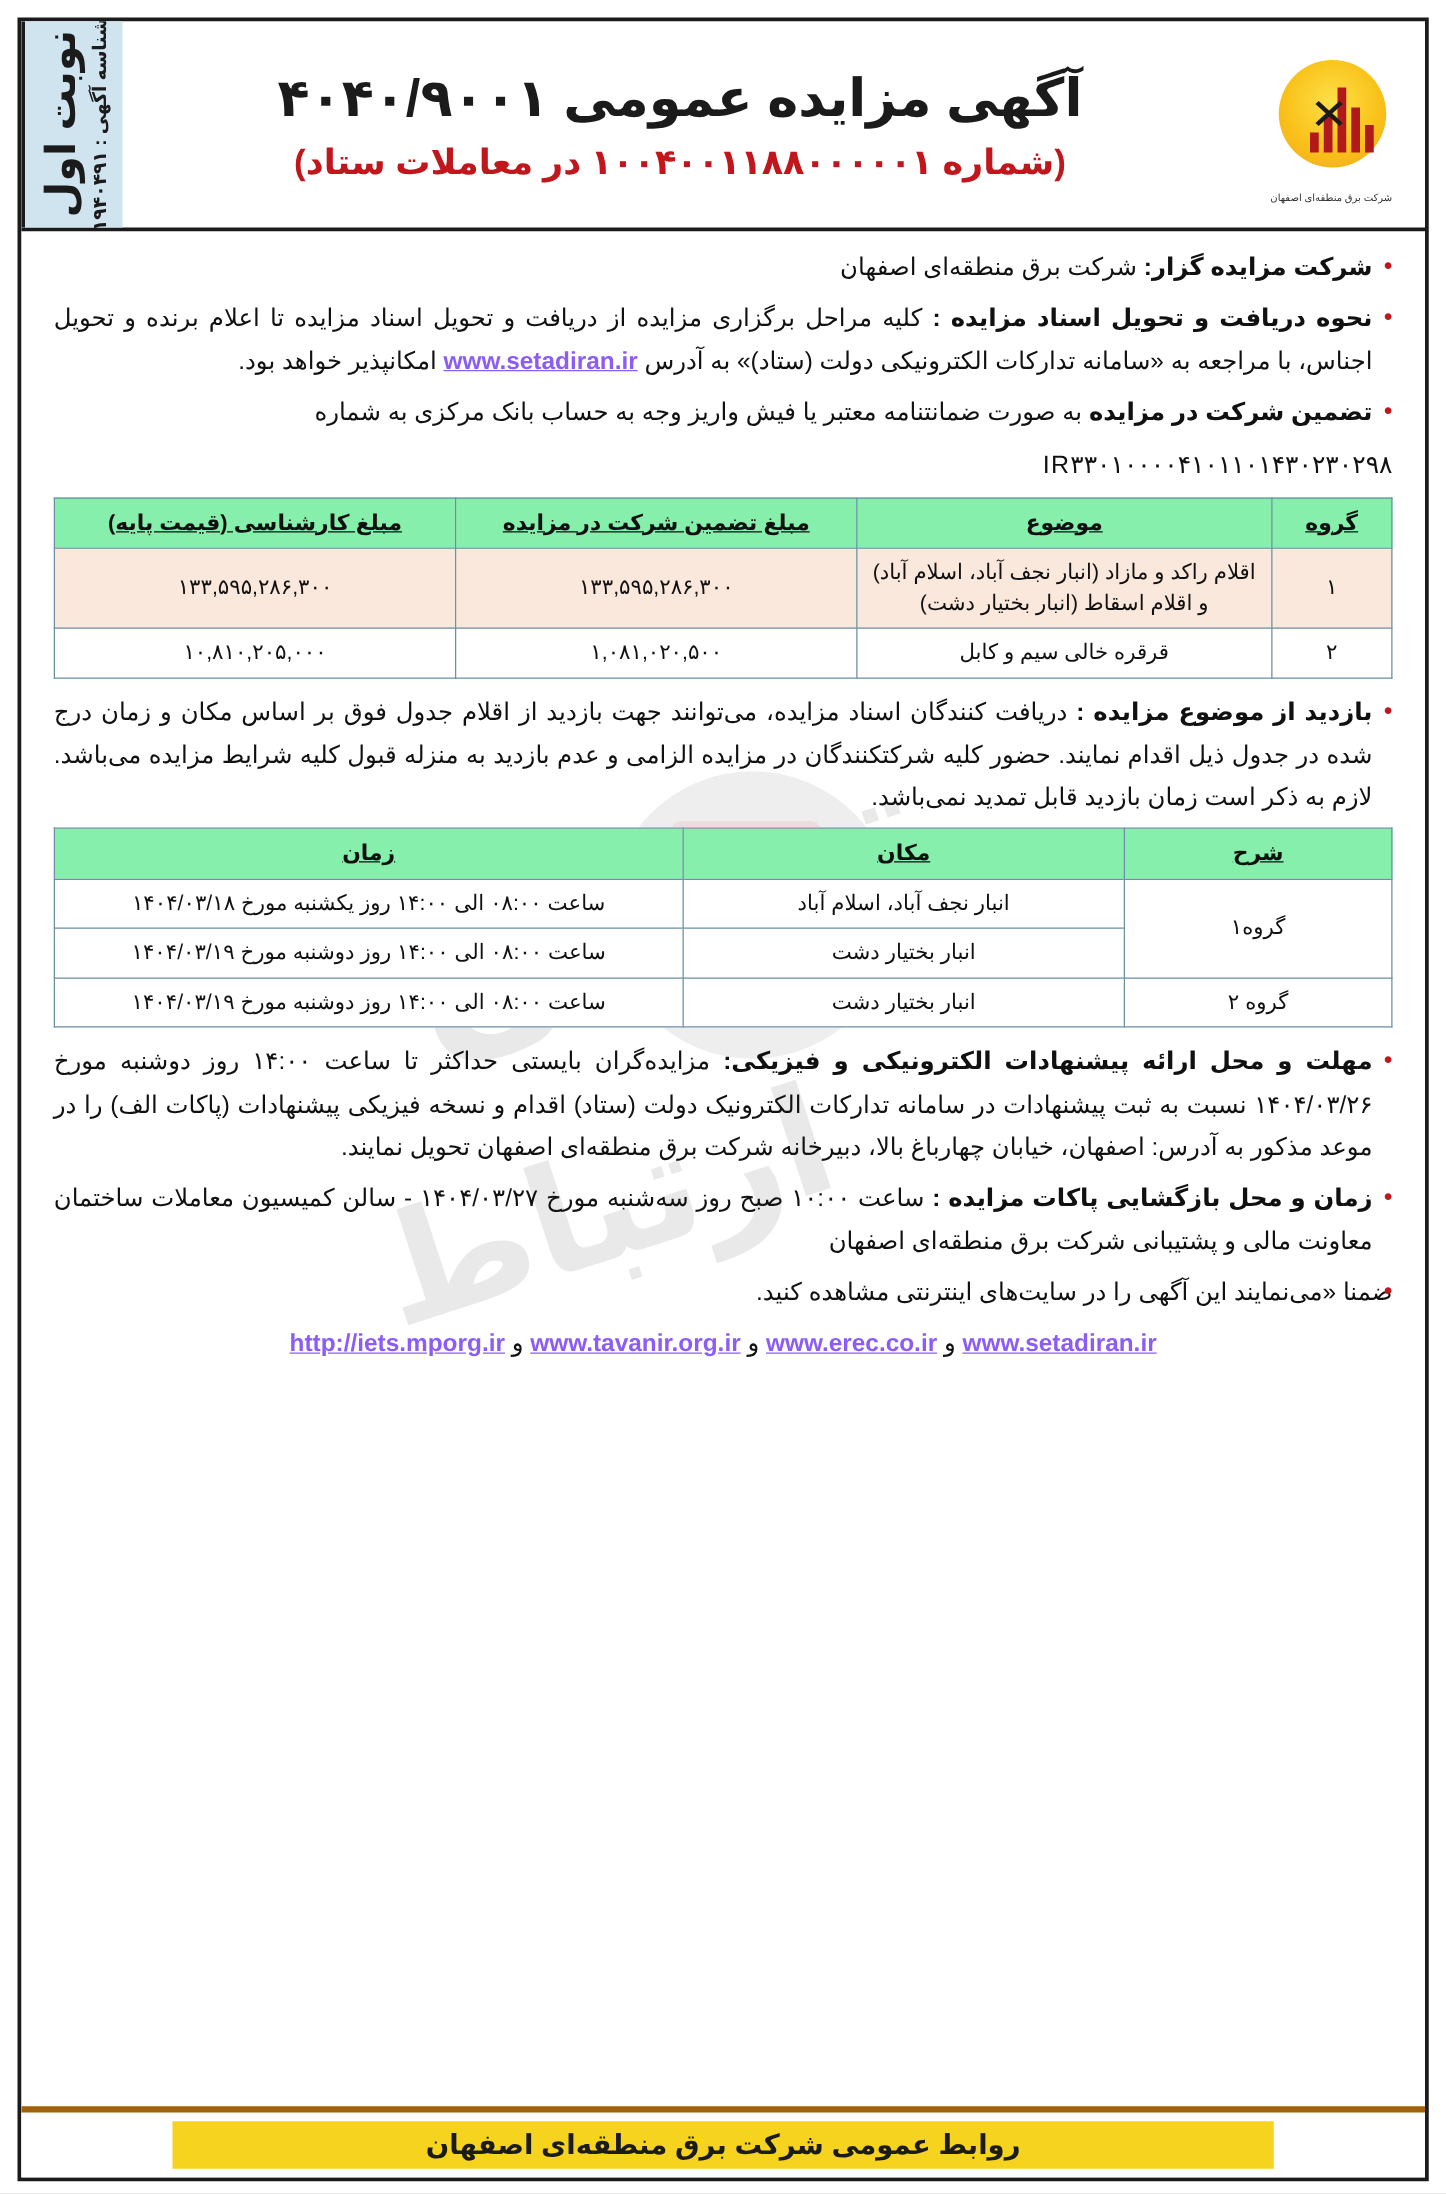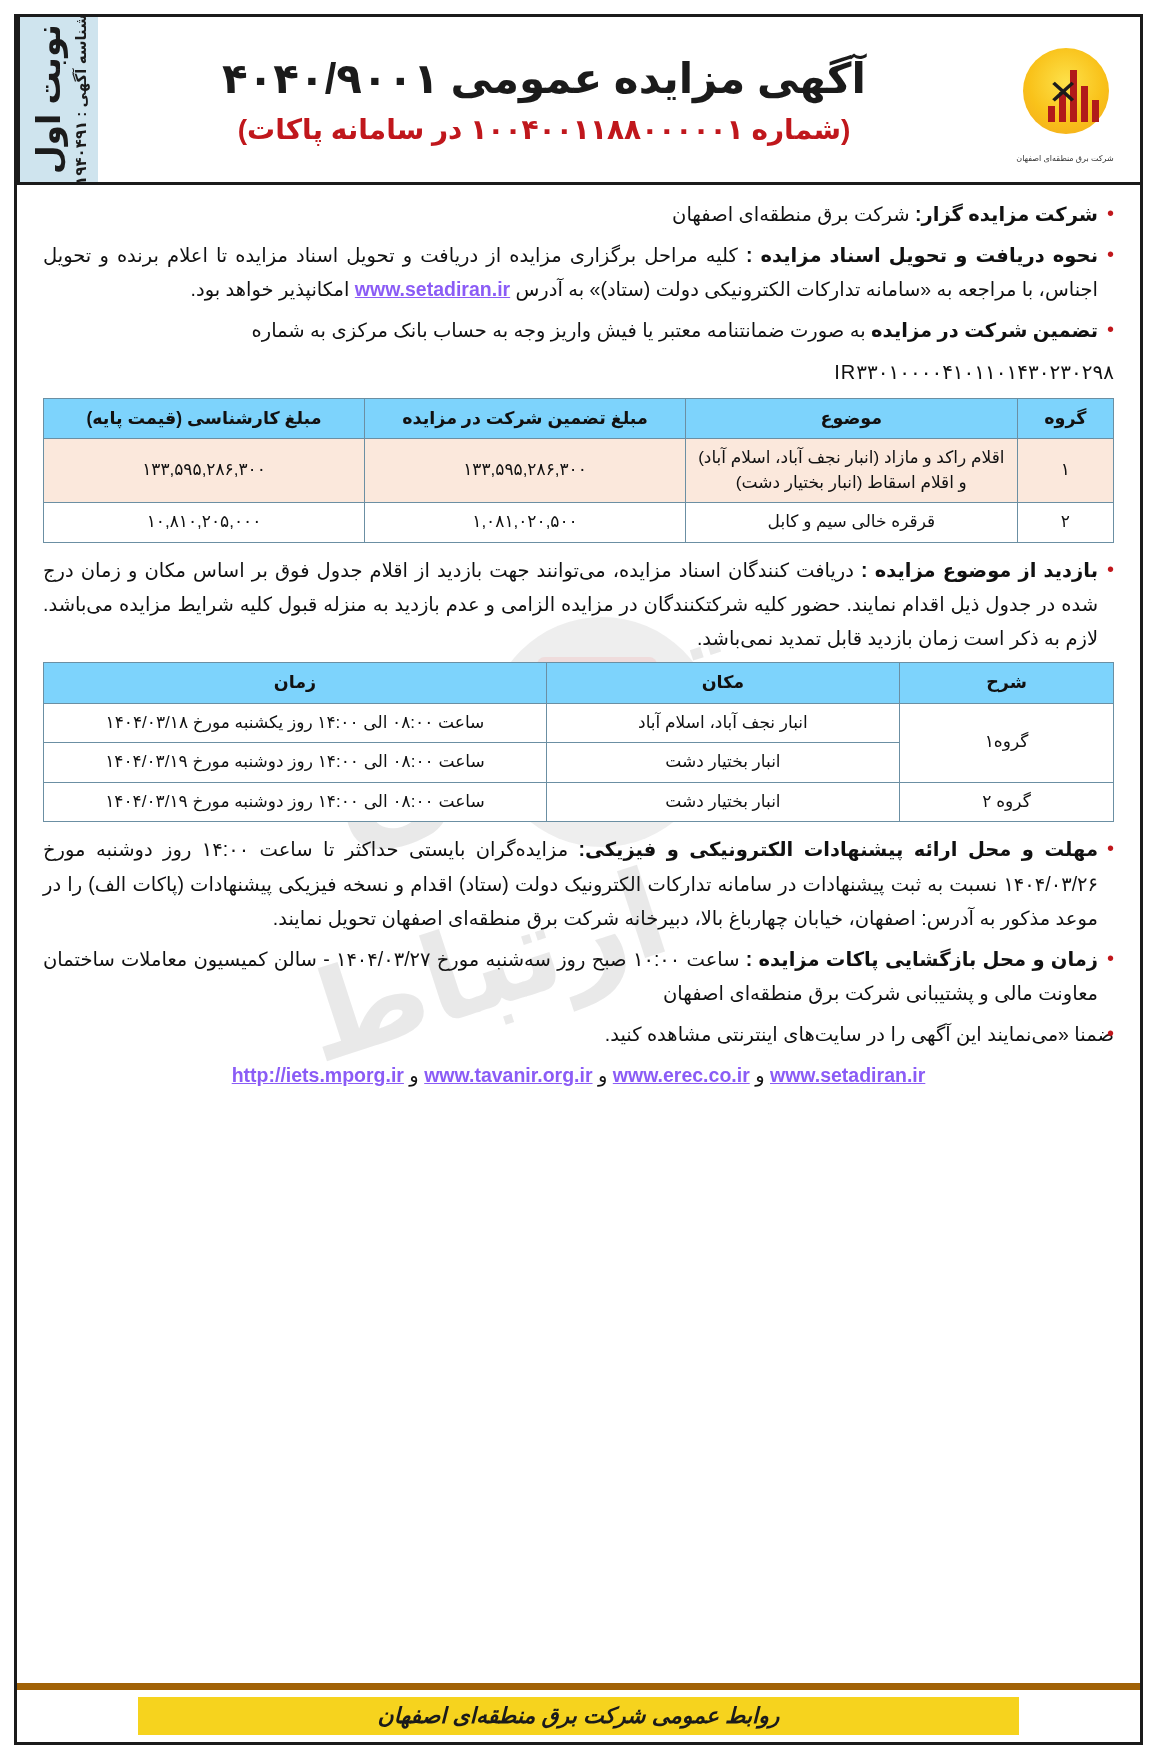--- a/index.html
+++ b/index.html
@@ -200,44 +200,44 @@
     background: #fff;
   }
   table.tbl th, table.tbl td {
     border: 1px solid #6b8fa3;
     padding: 7px 6px;
     text-align: center;
     vertical-align: middle;
     line-height: 1.45;
   }
   table.tbl thead th {
-    background: #7dd3fc;
+    background: #86efac;
     font-weight: bold;
     font-size: 17.5px;
+    text-decoration: underline;
   }
   table.tbl tbody tr.alt td {
     background: #fbe8dc;
   }
   .num {
     letter-spacing: 0.5px;
   }
 
   
   .footer {
     position: absolute;
     left: 0;
     right: 0;
     bottom: 0;
     height: 52px;
-    border-top: 7px solid #a16207;
+    border-top: 5px solid #a16207;
     background: #ffffff;
     display: flex;
     align-items: center;
     justify-content: center;
-    font-style: italic;
   }
   .footer-band {
     background: #f6d31e;
     color: #1b1b1b;
     font-weight: bold;
     font-size: 22px;
     padding: 6px 70px;
     width: 66%;
     text-align: center;
   }
@@ -311,21 +311,21 @@
               <i></i>
               <i></i>
           </div>
           <div class="logo-x">✕</div>
         </div>
         <div class="logo-caption">شرکت برق منطقه‌ای اصفهان</div>
       </div>
 
       <div class="header-titles">
         <div class="title-main">آگهی مزایده عمومی ۴۰۴۰/۹۰۰۱</div>
-        <div class="title-sub">(شماره ۱۰۰۴۰۰۱۱۸۸۰۰۰۰۰۱ در سامانه پاکات)</div>
+        <div class="title-sub">(شماره ۱۰۰۴۰۰۱۱۸۸۰۰۰۰۰۱ در معاملات ستاد)</div>
       </div>
 
       <div class="header-right">
         <div class="vtext shenase">شناسه آگهی : ۱۹۴۰۴۹۱</div>
         <div class="vtext nobat">نوبت اول</div>
       </div>
     </div>
 
     <div class="wm-circle"></div>
     <div class="wm-badge"></div>

